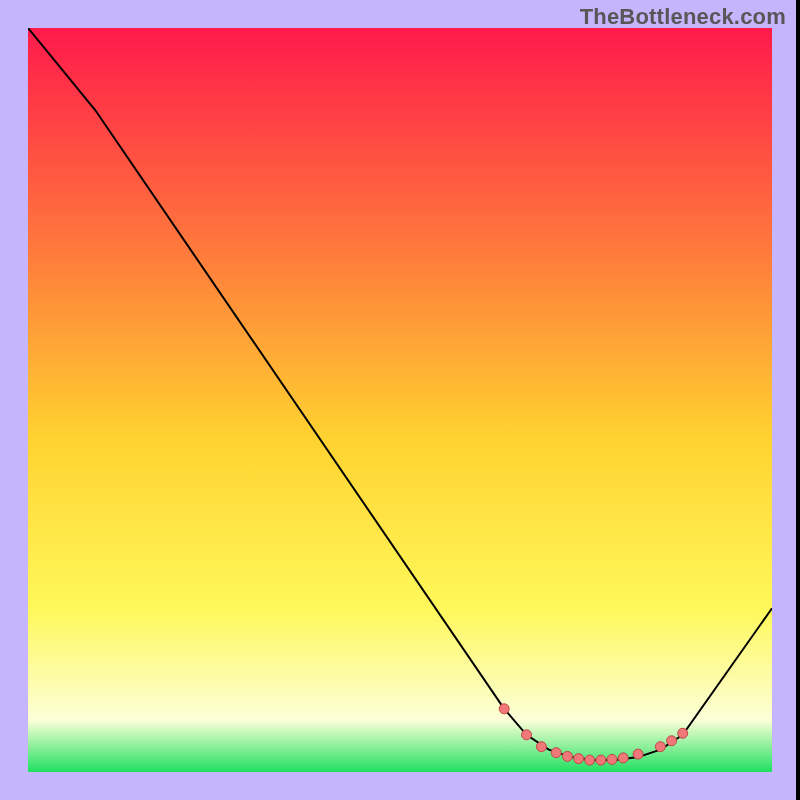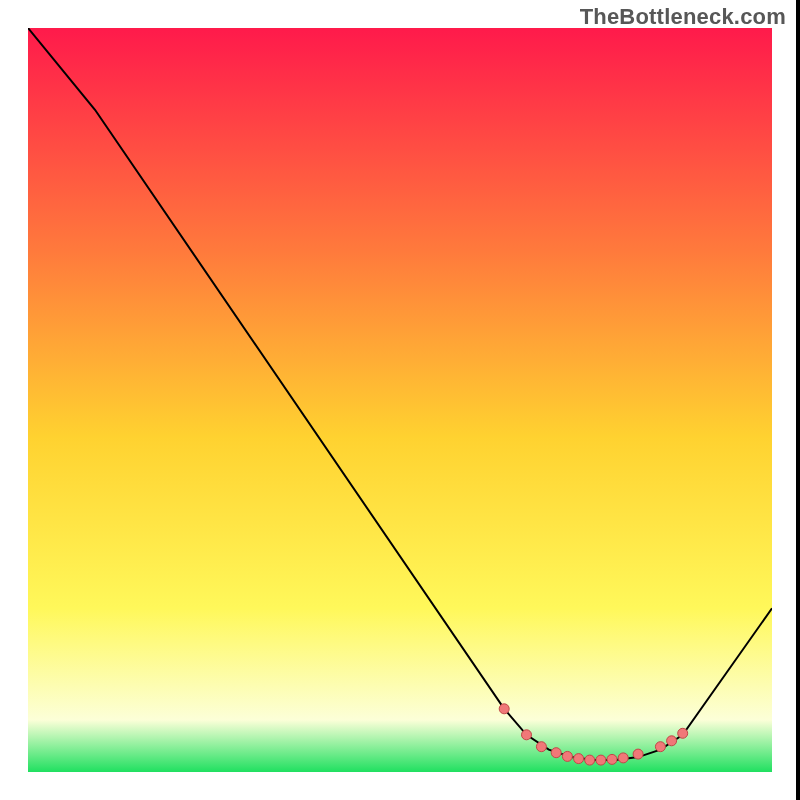--- a/index.html
+++ b/index.html
@@ -8,21 +8,21 @@
     width: 800px;
     height: 800px;
     background: #000;
     overflow: hidden;
     font-family: Arial, Helvetica, sans-serif;
   }
   .frame {
     position: relative;
     width: 796px;
     height: 800px;
-    background: #ffffff;
+    background: #c4b5fd;
   }
   .watermark {
     position: absolute;
     top: 4px;
     right: 10px;
     color: #575757;
     font-size: 22px;
     font-weight: 600;
     letter-spacing: 0.2px;
     z-index: 5;

